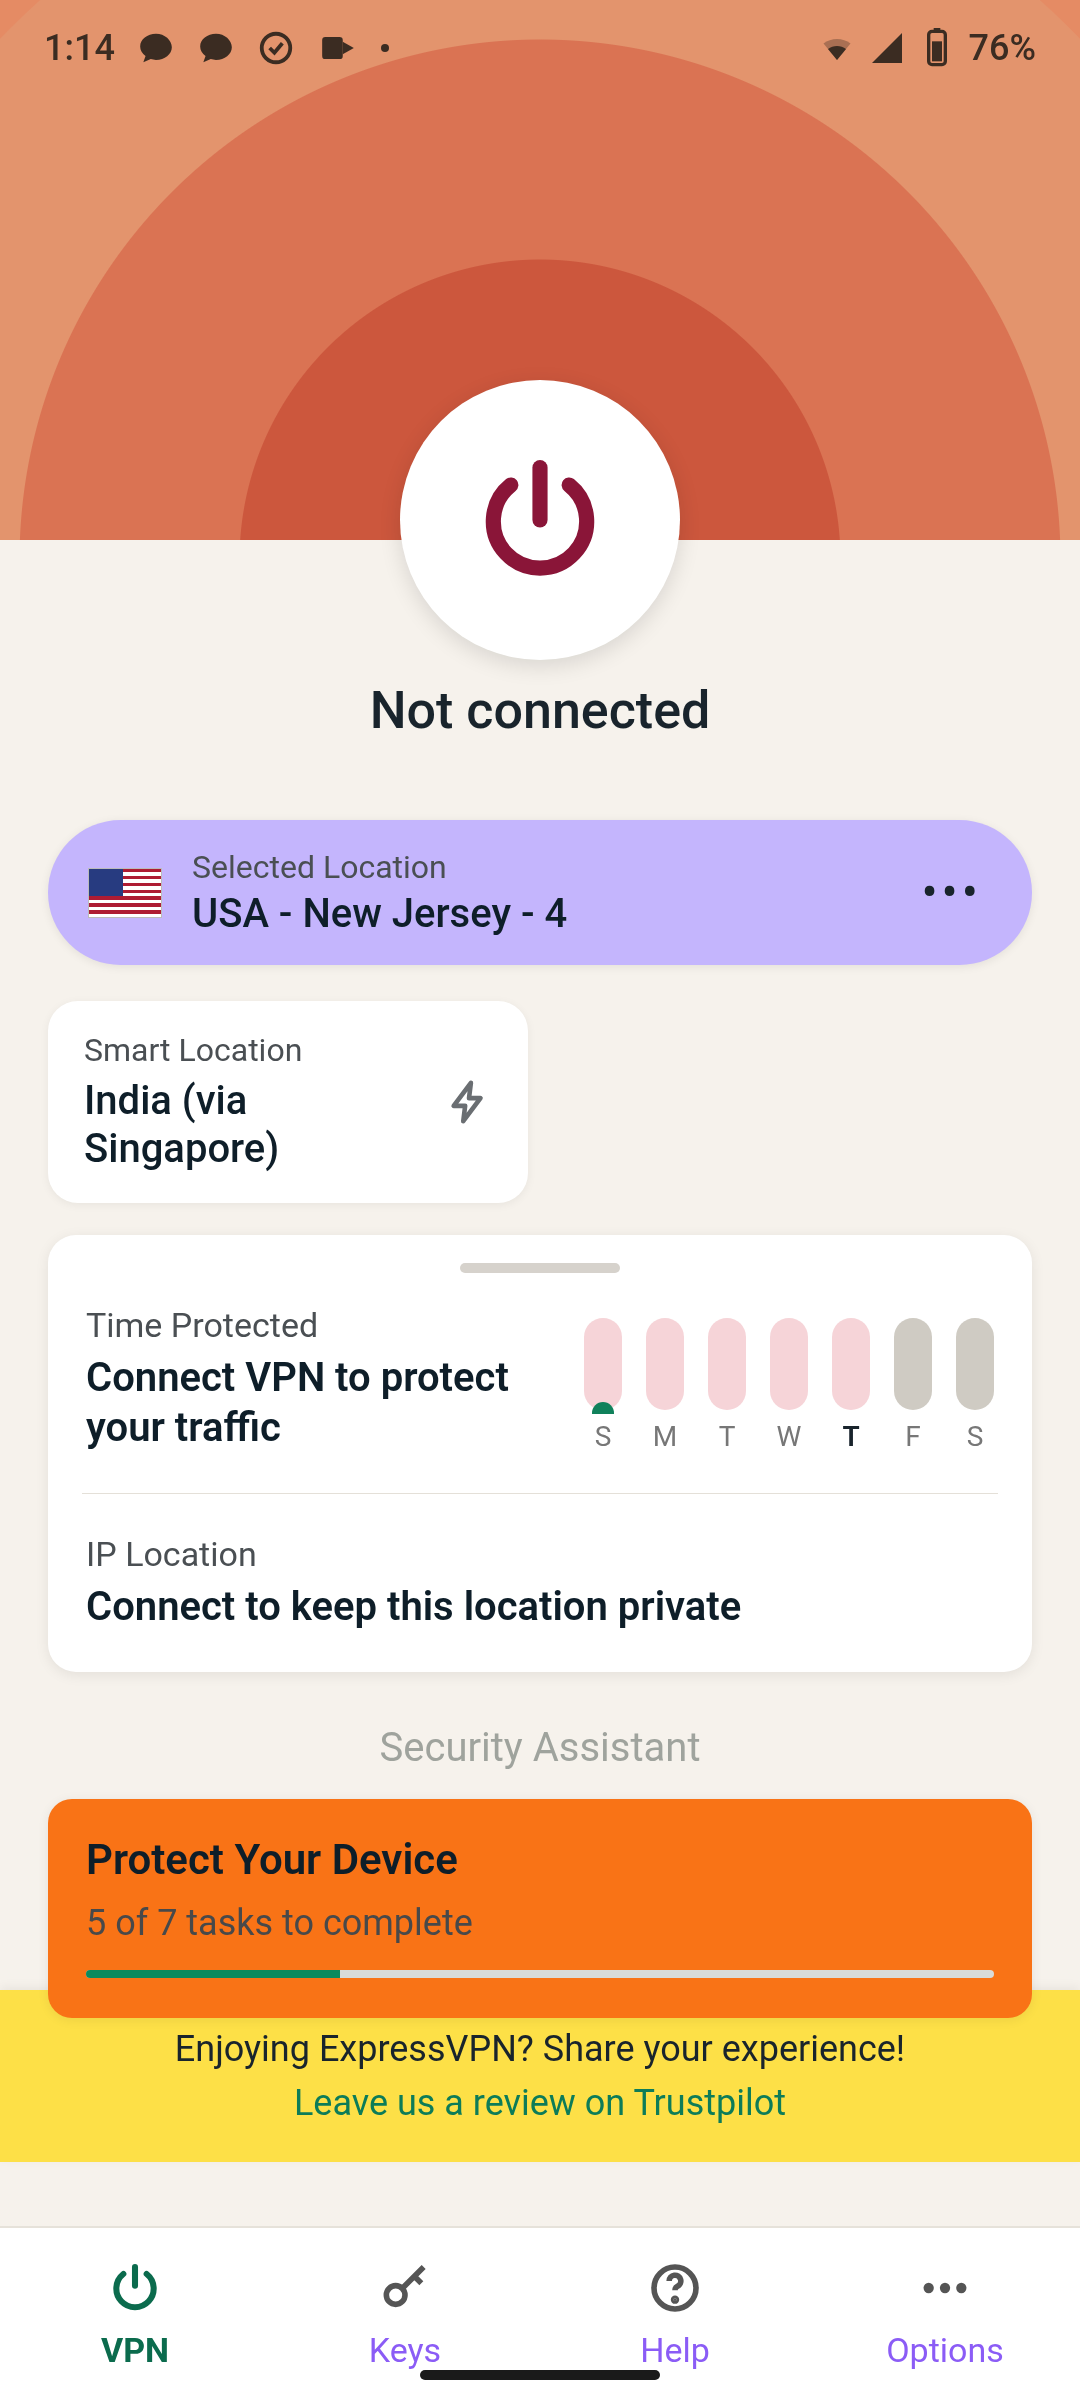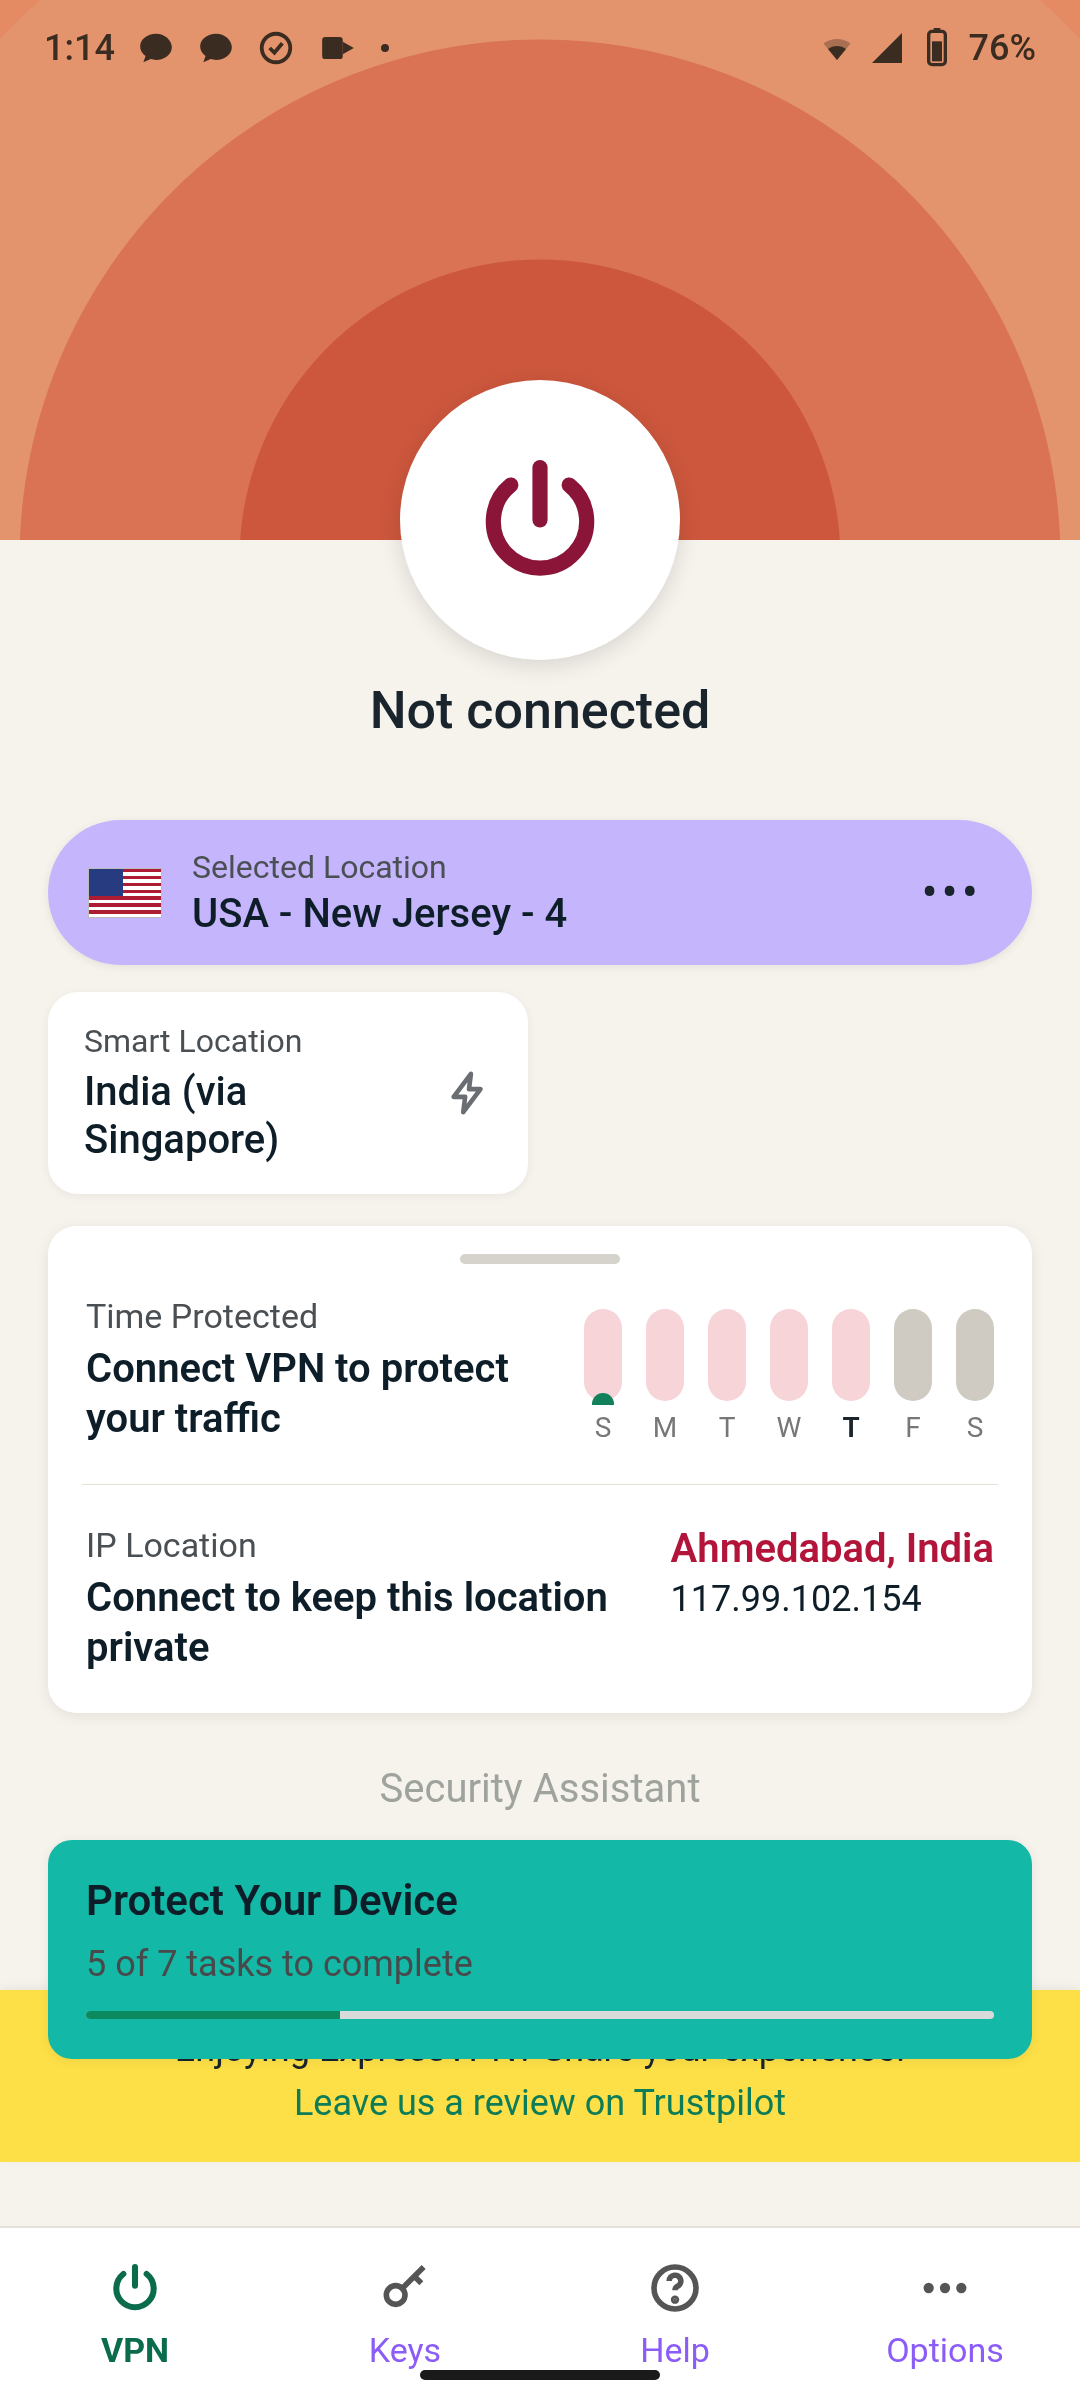--- a/index.html
+++ b/index.html
@@ -59,21 +59,21 @@
       linear-gradient(#AE1C33 0 7.14%, #fff 0 14.28%, #AE1C33 0 21.4%, #fff 0 28.6%, #AE1C33 0 35.7%, #fff 0 42.85%, #AE1C33 0 50%, #fff 0 57.1%, #AE1C33 0 64.3%, #fff 0 71.4%, #AE1C33 0 78.6%, #fff 0 85.7%, #AE1C33 0 92.85%, #fff 0 100%);
     position:relative; border:1px solid #bbb;
   }
   .flag-usa::before{ content:""; position:absolute; top:0; left:0; width:34px; height:27px; background:#273B80; }
   .loc-text{ flex:1; display:flex; flex-direction:column; gap:4px;}
   .loc-label{ font-size:32px; color:#4a4f53; }
   .loc-name { font-size:40px; font-weight:500; color:#0e1e29;}
   .dots-icon{ font-size:48px; letter-spacing:4px; color:#19242c; line-height:14px;}
 
   
-  .smart-card{ margin-top:27px; width:480px; background:#fff; border-radius:30px;
+  .smart-card{ margin-top:36px; width:480px; background:#fff; border-radius:30px;
     padding:30px 36px; display:flex; align-items:center; box-shadow:0 2px 10px rgba(0,0,0,.06);}
   .smart-text{ flex:1;}
   .smart-label{ font-size:32px; color:#4a4f53; margin-bottom:8px;}
   .smart-name{ font-size:40px; font-weight:500; color:#0e1e29; line-height:1.2;}
   .bolt{ width:46px;height:46px;}
 
   
   .big-card{ margin-top:32px; background:#fff; border-radius:28px;
     box-shadow:0 3px 14px rgba(0,0,0,.08); padding:40px 38px 40px;}
   .drag-handle{ width:160px; height:10px; background:#d6d2cc; border-radius:8px;
@@ -93,21 +93,21 @@
   .bar-col span{ font-size:28px; color:#777;}
   .bar-col.sel span{ color:#19242c; font-weight:600;}
   .divider{ height:1px; background:#e4e0d8; margin:40px -4px;}
   .ip-row{ display:flex; gap:30px; align-items:flex-start;}
   .ip-right{ text-align:left;}
   .ip-loc{ font-size:40px; font-weight:600; color:#b3143a; margin-bottom:6px;}
   .ip-addr{ font-size:36px; color:#0e1e29;}
 
   .sec-title{ text-align:center; font-size:40px; color:#9fa39d; margin:52px 0 28px;}
 
-  .task-card{ background:#14b8a6; border-radius:24px; padding:36px 38px 40px;
+  .task-card{ background:#f97316; border-radius:24px; padding:36px 38px 40px;
     box-shadow:0 2px 12px rgba(0,0,0,.07);}
   .task-title{ font-size:42px; font-weight:600; color:#0e1e29; margin-bottom:18px;}
   .task-sub{ font-size:36px; color:#48494a; margin-bottom:26px;}
   .progress{ height:8px; background:#d9dbd9; border-radius:4px; overflow:hidden;}
   .progress > div{ height:100%; background:#0b8a5d;}
 
   
   .footer-card{ position:absolute; left:0; right:0; bottom:238px; background:#fde047;
     box-shadow:0 -3px 10px rgba(0,0,0,.06);
     padding:38px 40px; text-align:center;}
@@ -242,24 +242,20 @@
       </div>
     </div>
 
     <div class="divider"></div>
 
     <div class="ip-row">
       <div class="big-left">
         <div class="big-label">IP Location</div>
         <div class="big-title">Connect to keep this location private</div>
       </div>
-      <div class="ip-right">
-        <div class="ip-loc">Ahmedabad, India</div>
-        <div class="ip-addr">117.99.102.154</div>
-      </div>
     </div>
   </div>
 
   <div class="sec-title">Security Assistant</div>
 
   <div class="task-card">
     <div class="task-title">Protect Your Device</div>
     <div class="task-sub">5 of 7 tasks to complete</div>
     <div class="progress">
         <div id="prog" style="width: 28%;"></div>

